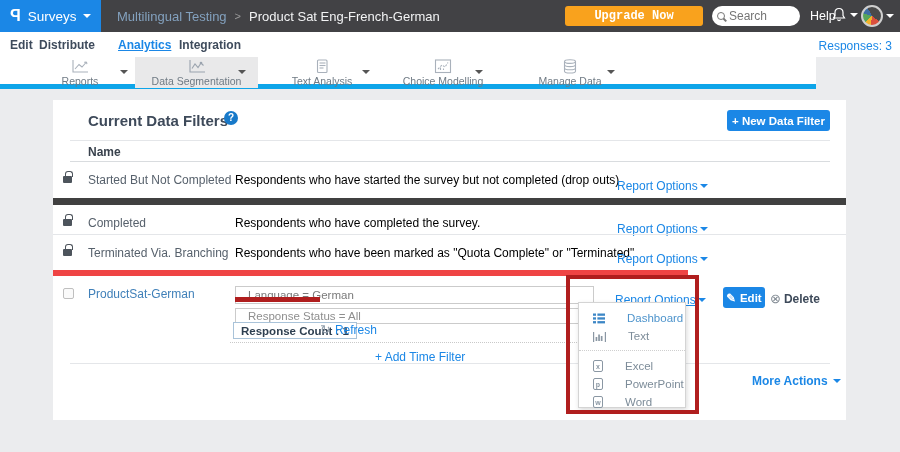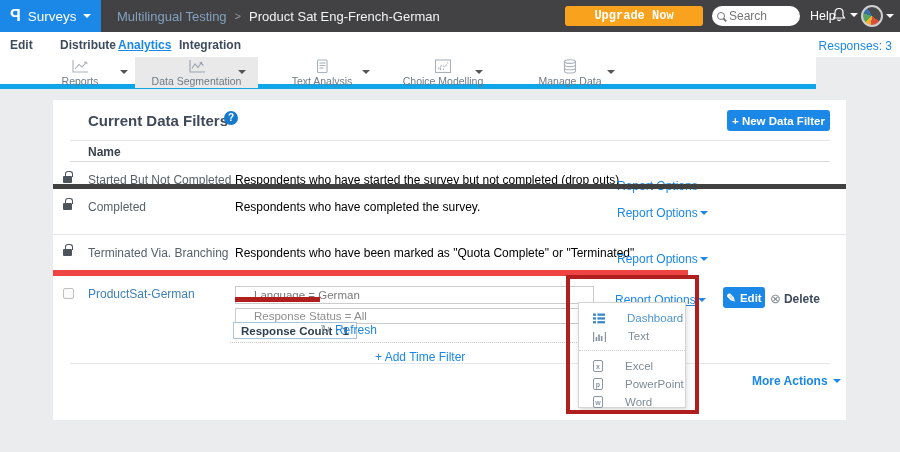--- a/index.html
+++ b/index.html
@@ -65,21 +65,21 @@
   .frow .rdesc { position:absolute; left:182px; top:11px; font-size:12px; color:#000000; }
   .ropts { font-size:12px; color:#1B87E6; cursor:pointer; display:flex; align-items:center; gap:2px; white-space:nowrap; }
   .frow .ropts { position:absolute; left:564px; top:17px; }
 
   
   .arow { position:absolute; left:53px; top:270px; width:635px; height:93px; border-top:6px solid #ef4444; }
   .checkbox { position:absolute; left:10px; top:12px; width:11px; height:11px; border:1px solid #BFBFBF;
               background:#FAFAFA; border-radius:2px; cursor:pointer; }
   .arow .rname { position:absolute; left:35px; top:11px; font-size:12px; color:#4080B9; }
   .finput { position:absolute; left:182px; width:359px; border:1px solid #CBCBCB; background:#fff;
-            font-size:11.5px; color:#7A7A7A; font-family:inherit; padding:1px 18px; }
+            font-size:11.5px; color:#7A7A7A; font-family:inherit; padding:1px 12px; }
   .finput1 { top:10px; height:18px; }
   .finput2 { top:32px; height:16px; color:#8E8E8E; }
   .count-badge { position:absolute; left:180px; top:46px; height:17px; border:1px solid #A9C3D9; background:#fff;
                  font-size:11.5px; font-weight:bold; color:#2E3F50; padding:2px 7px; line-height:12px; }
   .refresh { position:absolute; left:267px; top:47px; font-size:12px; color:#1B87E6; cursor:pointer;
              display:flex; align-items:center; gap:4px; }
   .refresh .rico { color:#93A1AE; font-size:13px; line-height:12px; }
   .dotline { position:absolute; left:177px; top:66px; width:435px; border-top:1px dotted #C9C9C9; }
   .add-time { position:absolute; left:322px; top:74px; font-size:12px; color:#1B87E6; cursor:pointer; }
   .arow .ropts { position:absolute; left:562px; top:17px; text-decoration:underline; }
@@ -140,21 +140,21 @@
       <span class="cdown"></span>
     </div>
     <div class="avatarwrap">
       <span class="avatar"></span>
       <span class="cdown"></span>
     </div>
   </header>
 
   <nav class="subnav">
     <a style="left:10px">Edit</a>
-    <a style="left:60px">Distribute</a>
+    <a style="left:39px">Distribute</a>
     <a style="left:118px" class="active">Analytics</a>
     <a style="left:179px">Integration</a>
     <span class="responses">Responses: 3</span>
   </nav>
 
   <div class="modulebar">
     <div class="module" style="left:25px">
       <svg width="18" height="15" viewBox="0 0 18 15" fill="none" stroke="#A9B1BB" stroke-width="1.1">
         <path d="M2 1v12h15"></path>
           <polyline points="4 10 8 5.5 11 8 15.5 3"></polyline>
@@ -220,21 +220,21 @@
 
   <div class="frow" style="top:162px">
     <span class="lock"></span>
     <span class="rname">Started But Not Completed</span>
     <span class="rdesc">Respondents who have started the survey but not completed (drop outs)</span>
     <span class="ropts">
         <span>Report Options</span>
         <span class="cdown"></span>
       </span>
   </div>
-  <div class="frow" style="top:184px; border-top:5px solid #404040;">
+  <div class="frow" style="top:198px; border-top:7px solid #404040;">
     <span class="lock"></span>
     <span class="rname">Completed</span>
     <span class="rdesc">Respondents who have completed the survey.</span>
     <span class="ropts">
         <span>Report Options</span>
         <span class="cdown"></span>
       </span>
   </div>
   <div class="frow" style="top:234px; border-top:1px solid #E4E6E9;">
     <span class="lock"></span>

